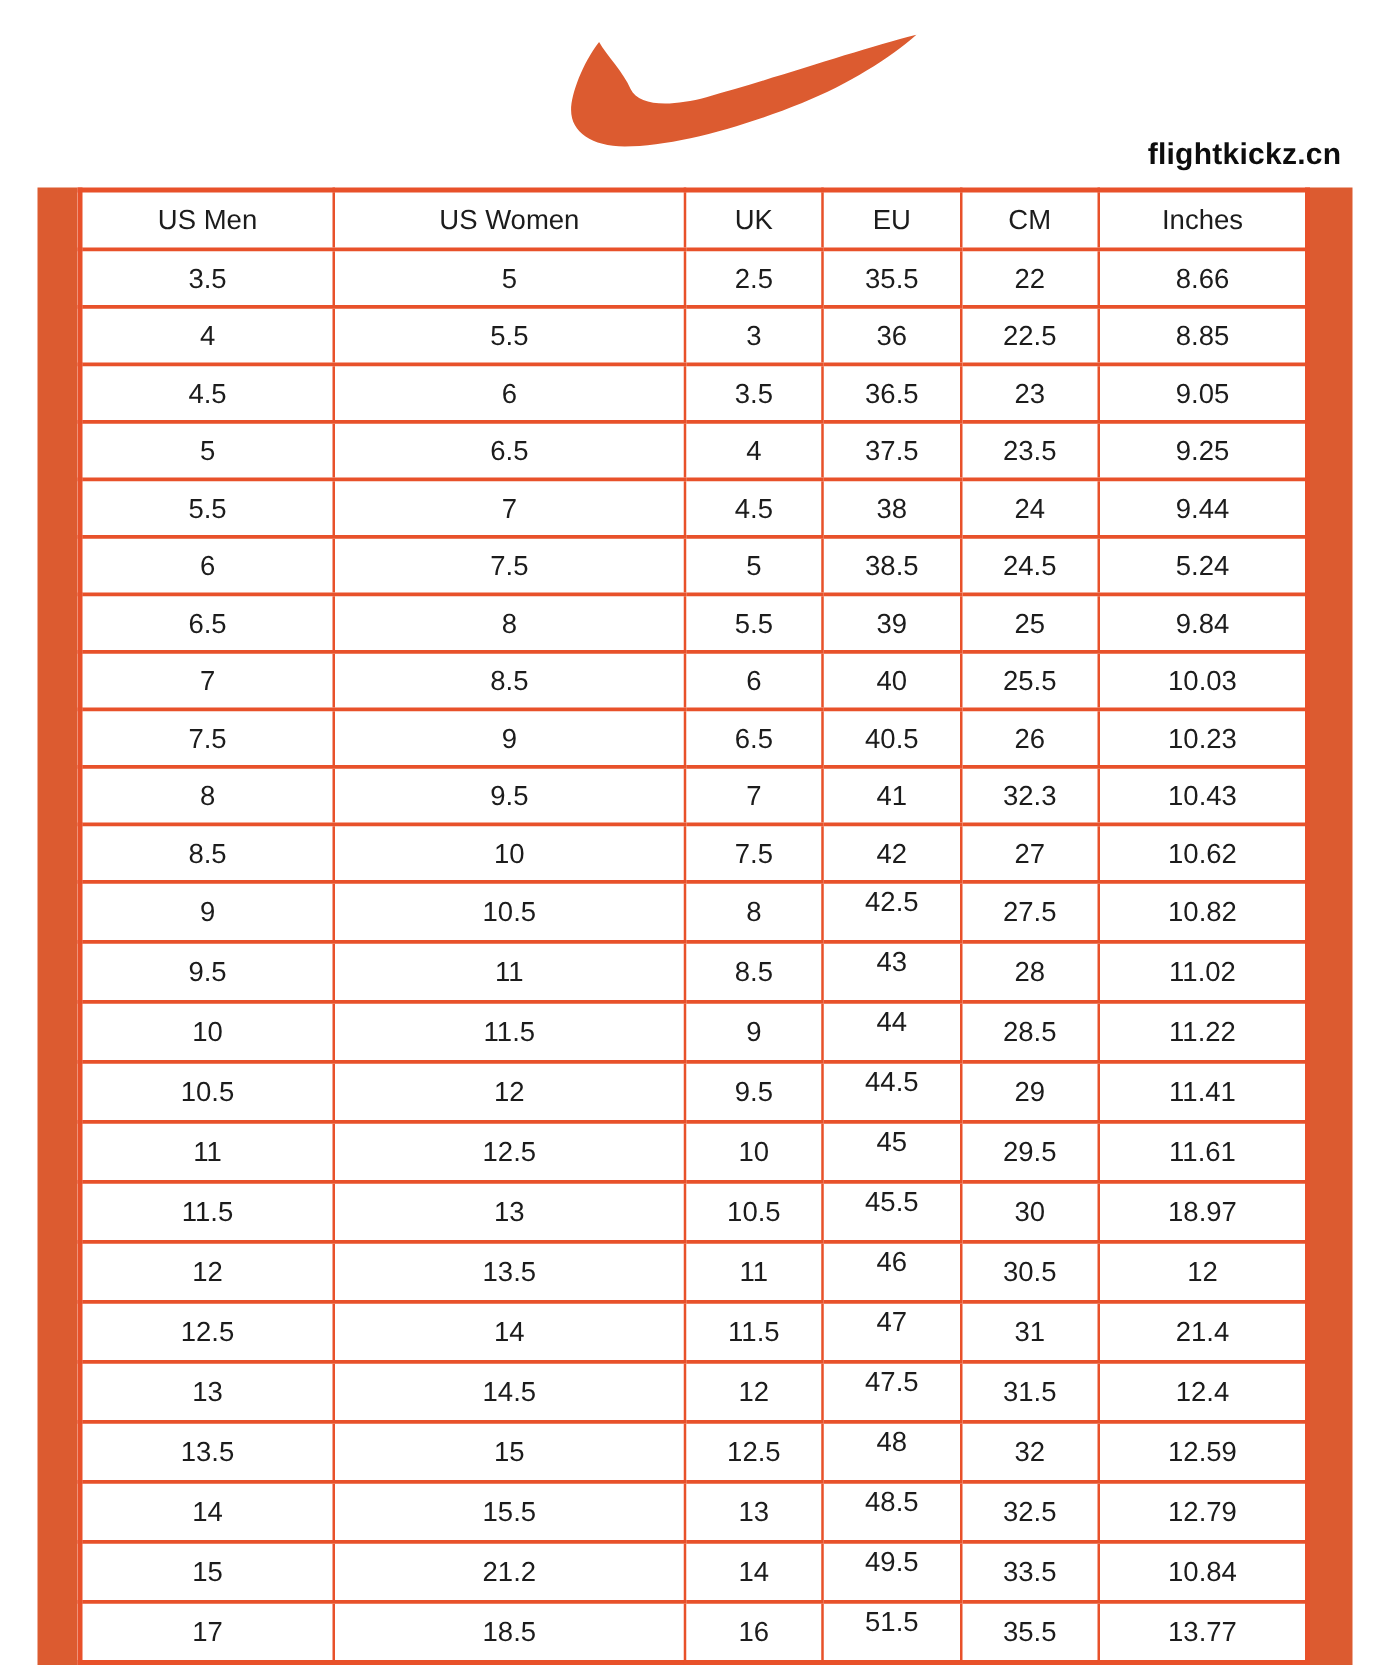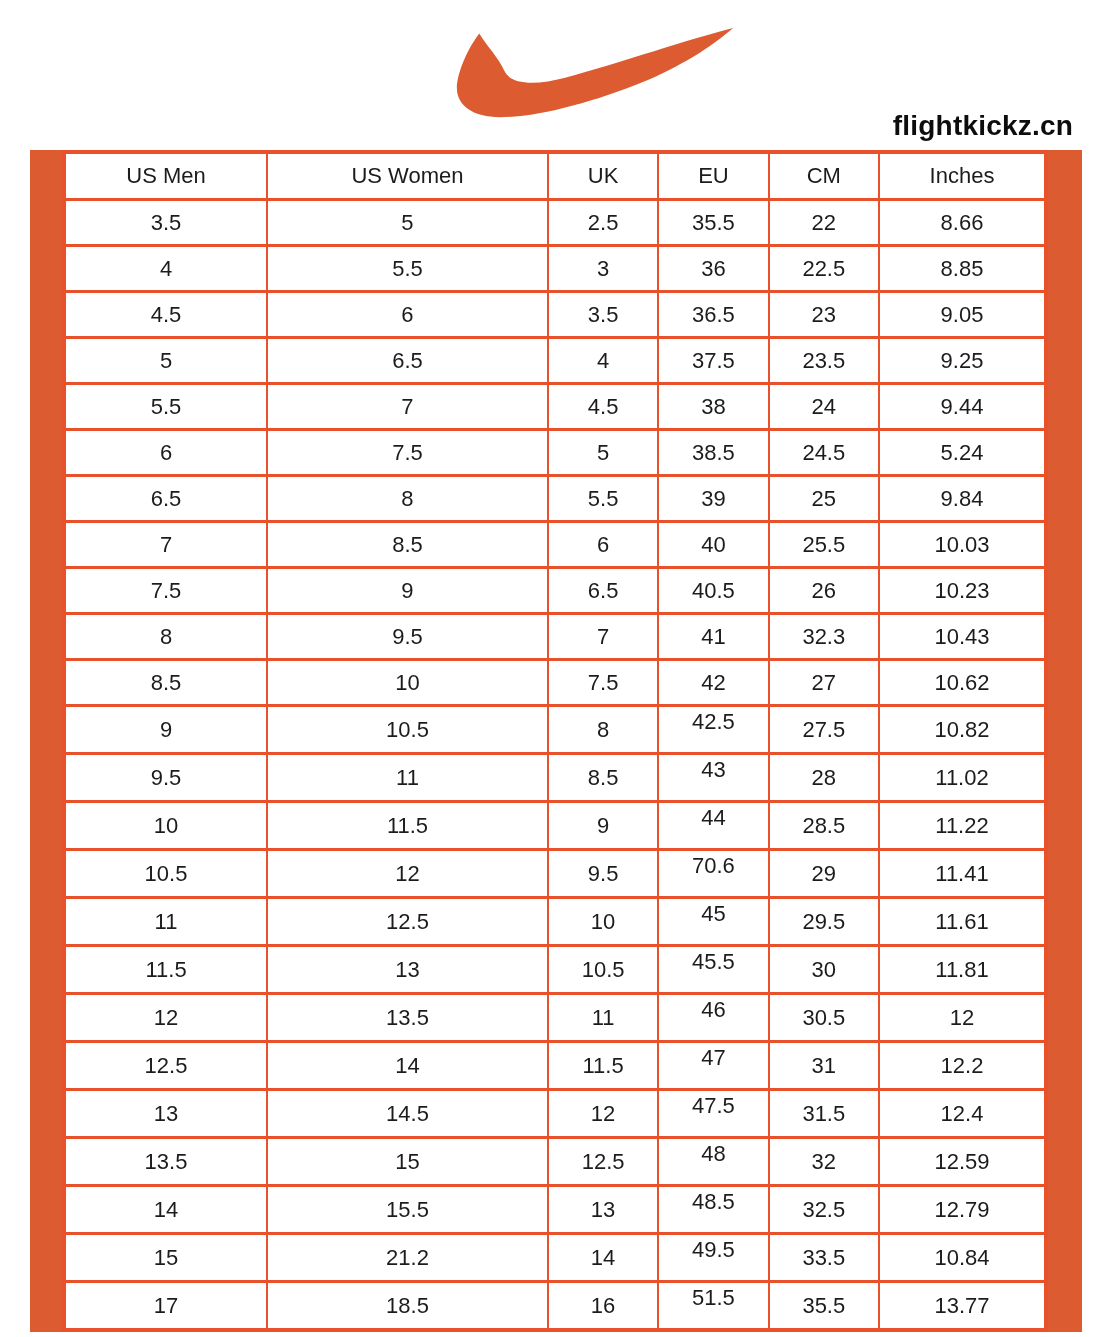--- a/index.html
+++ b/index.html
@@ -12,21 +12,21 @@
   }
   .logo-wrap {
     position: absolute;
     left: 455px; top: 26px;
     width: 280px; height: 94px;
   }
   .logo-wrap svg { width: 100%; height: 100%; display: block; }
   .site-label {
     position: absolute;
     top: 110px; right: 27px;
-    font-size: 28px;
+    font-size: 24px;
     font-weight: 600;
     letter-spacing: 0.2px;
     color: #0d0d0d;
   }
   .chart-wrap {
     position: absolute;
     left: 30px; top: 150px;
     width: 1052px;
     display: flex;
     align-items: stretch;
@@ -203,55 +203,55 @@
           <td>11.5</td>
           <td>9</td>
           <td class="raised">44</td>
           <td>28.5</td>
           <td>11.22</td>
         </tr>
         <tr>
           <td>10.5</td>
           <td>12</td>
           <td>9.5</td>
-          <td class="raised">70.6</td>
+          <td class="raised">44.5</td>
           <td>29</td>
           <td>11.41</td>
         </tr>
         <tr>
           <td>11</td>
           <td>12.5</td>
           <td>10</td>
           <td class="raised">45</td>
           <td>29.5</td>
           <td>11.61</td>
         </tr>
         <tr>
           <td>11.5</td>
           <td>13</td>
           <td>10.5</td>
           <td class="raised">45.5</td>
           <td>30</td>
-          <td>11.81</td>
+          <td>18.97</td>
         </tr>
         <tr>
           <td>12</td>
           <td>13.5</td>
           <td>11</td>
           <td class="raised">46</td>
           <td>30.5</td>
           <td>12</td>
         </tr>
         <tr>
           <td>12.5</td>
           <td>14</td>
           <td>11.5</td>
           <td class="raised">47</td>
           <td>31</td>
-          <td>12.2</td>
+          <td>21.4</td>
         </tr>
         <tr>
           <td>13</td>
           <td>14.5</td>
           <td>12</td>
           <td class="raised">47.5</td>
           <td>31.5</td>
           <td>12.4</td>
         </tr>
         <tr>

